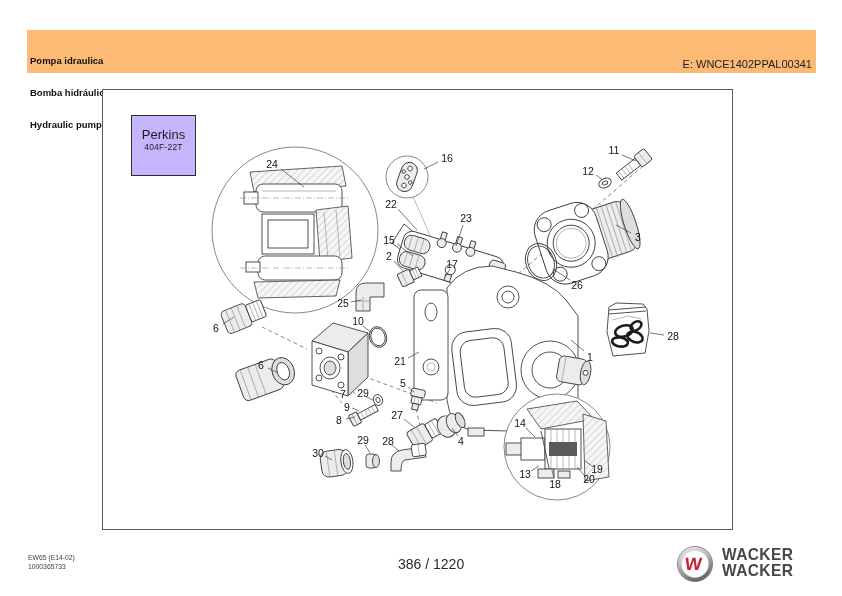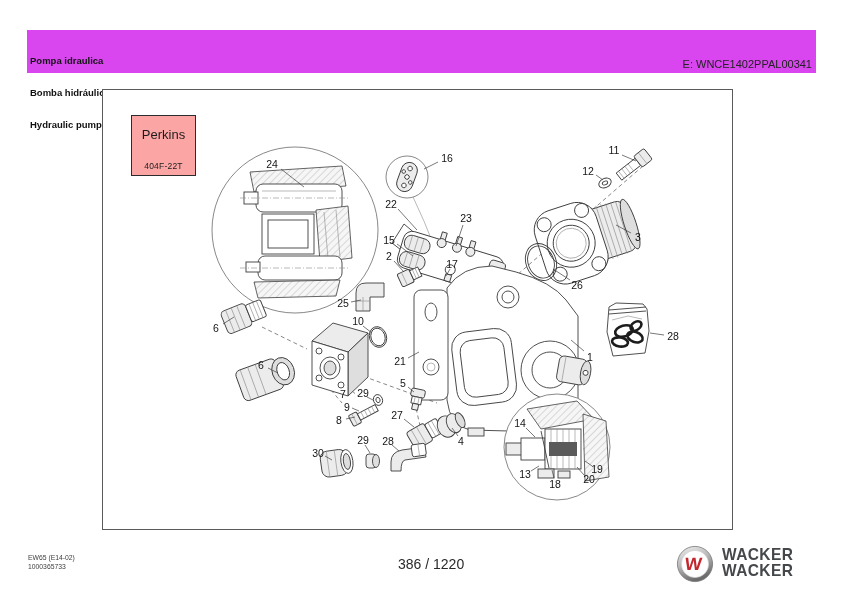--- a/index.html
+++ b/index.html
@@ -8,23 +8,23 @@
     font-family:"Liberation Sans",sans-serif;color:#1a1a1a;overflow:hidden;
   }
   .abs{position:absolute;}
   
   .header-band{left:27px;top:30px;width:789px;height:43px;background:#d9d9d9;}
   .header-titles{position:absolute;left:3px;top:4px;font-weight:bold;font-size:9.5px;line-height:10.8px;color:#111;white-space:pre;}
   .header-code{position:absolute;right:4px;bottom:3px;font-size:11px;color:#222;}
   
   .frame{left:102px;top:89px;width:629px;height:439px;border:1px solid #5a5a5a;background:#fff;}
   #diagram-svg{position:absolute;left:103px;top:90px;}
-  .perkins-box{left:131px;top:115px;width:63px;height:59px;border:1px solid #2c2c2c;text-align:center;background:#fca5a5;}
+  .perkins-box{left:131px;top:115px;width:63px;height:59px;border:1px solid #2c2c2c;text-align:center;background:#c4b5fd;}
   .perkins-brand{font-size:13px;color:#1c1c1c;margin-top:11px;}
-  .perkins-model{font-size:8.5px;color:#1c1c1c;margin-top:19px;letter-spacing:0.2px;}
+  .perkins-model{font-size:8.5px;color:#1c1c1c;margin-top:0;letter-spacing:0.2px;}
   
   .footer-left{left:28px;top:553px;font-size:6.8px;line-height:9px;color:#3d3d3d;}
   .page-num{left:398px;top:556px;font-size:14px;color:#2a2a2a;}
   .badge{left:676px;top:545px;width:38px;height:38px;}
   .brandtext{left:722px;top:547px;font-size:15.5px;line-height:14.5px;font-weight:bold;
     color:#45484b;letter-spacing:0.4px;transform:scaleY(1.08);transform-origin:top left;}
   
   .s{stroke:#3d3d3d;fill:none;stroke-width:0.9;}
   .w{fill:#ffffff;stroke:#3d3d3d;stroke-width:0.9;}
   .g1{fill:#ececec;stroke:#3d3d3d;stroke-width:0.9;}
@@ -33,21 +33,21 @@
   .thin{stroke:#8a8a8a;stroke-width:0.6;fill:none;}
   .dash{stroke:#6a6a6a;stroke-width:0.8;fill:none;stroke-dasharray:4 3;}
   .bubble{fill:#fff;stroke:#7a7a7a;stroke-width:0.9;}
   .oring{stroke:#1c1c1c;stroke-width:2.6;fill:none;}
   .ldr{stroke:#3f3f3f;stroke-width:0.7;}
   .cl{font-family:"Liberation Sans",sans-serif;font-size:10.5px;fill:#141414;}
 </style>
 </head>
 <body>
 
-<div class="abs header-band" style="background: #d946ef;">
+<div class="abs header-band" style="background: #fdba74;">
   <div class="header-titles">
     <div>Pompa idraulica</div>
     <div>Bomba hidráulica</div>
     <div>Hydraulic pump</div>
   </div>
   <div class="header-code">E: WNCE1402PPAL00341</div>
 </div>
 
 <div class="abs frame"></div>
 

